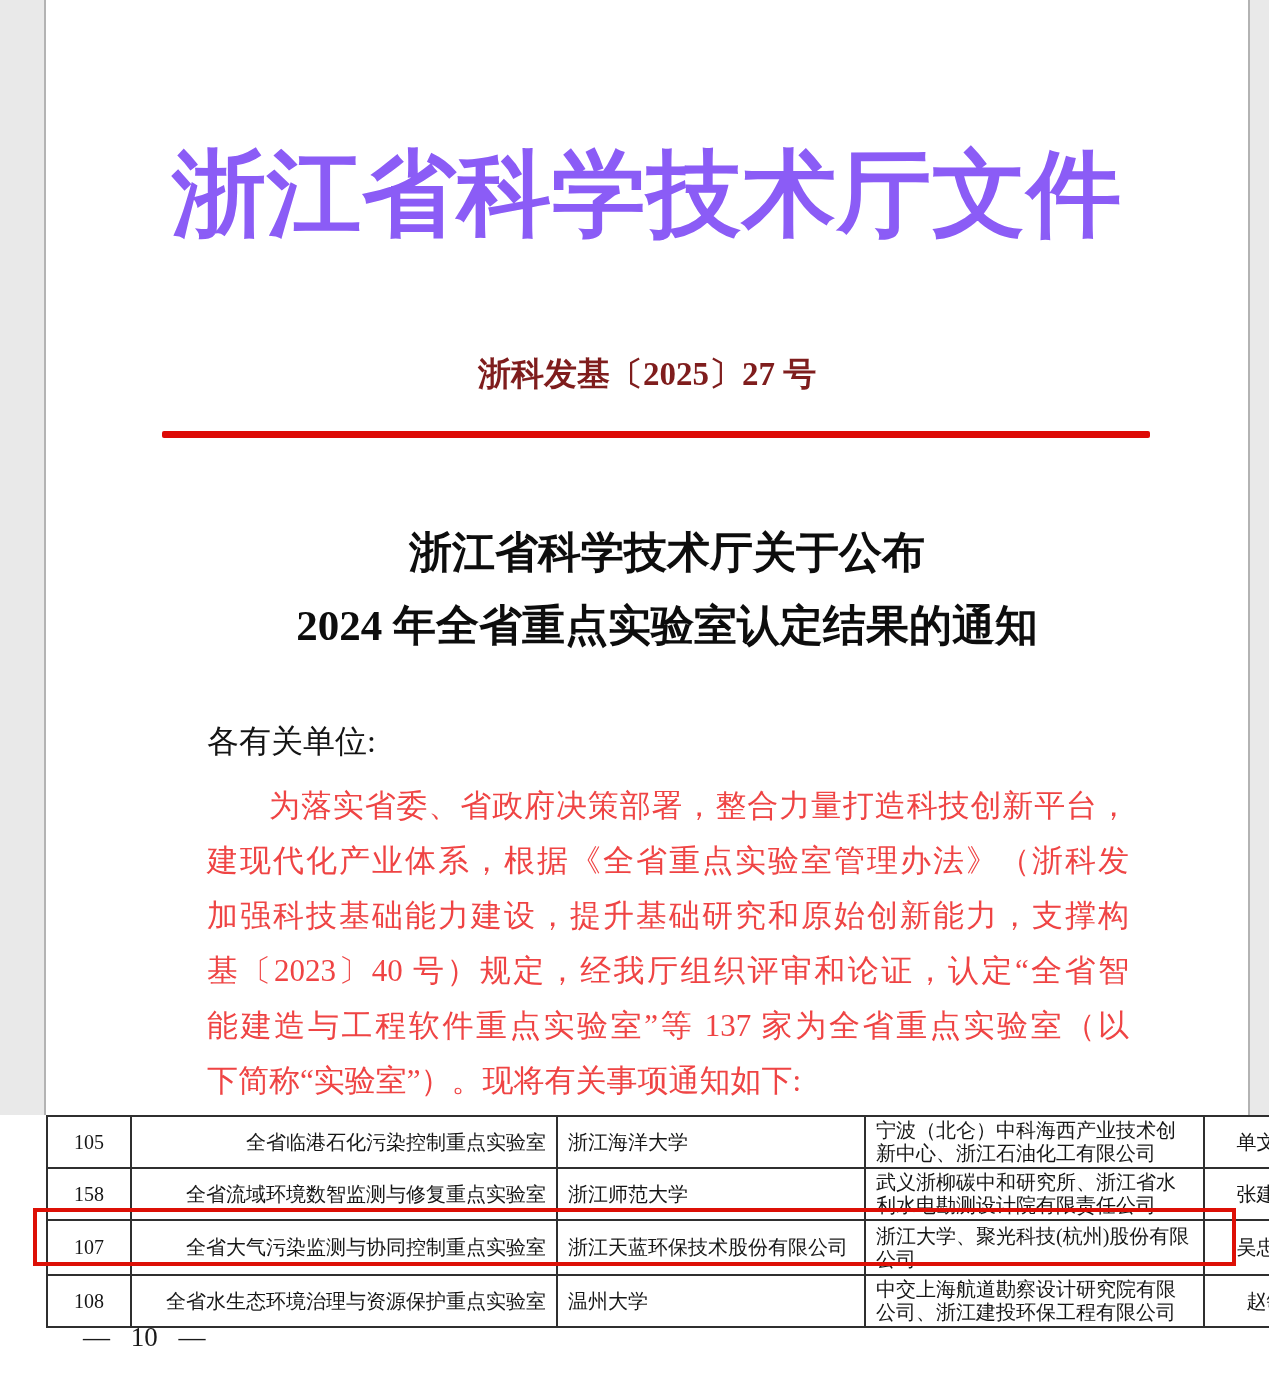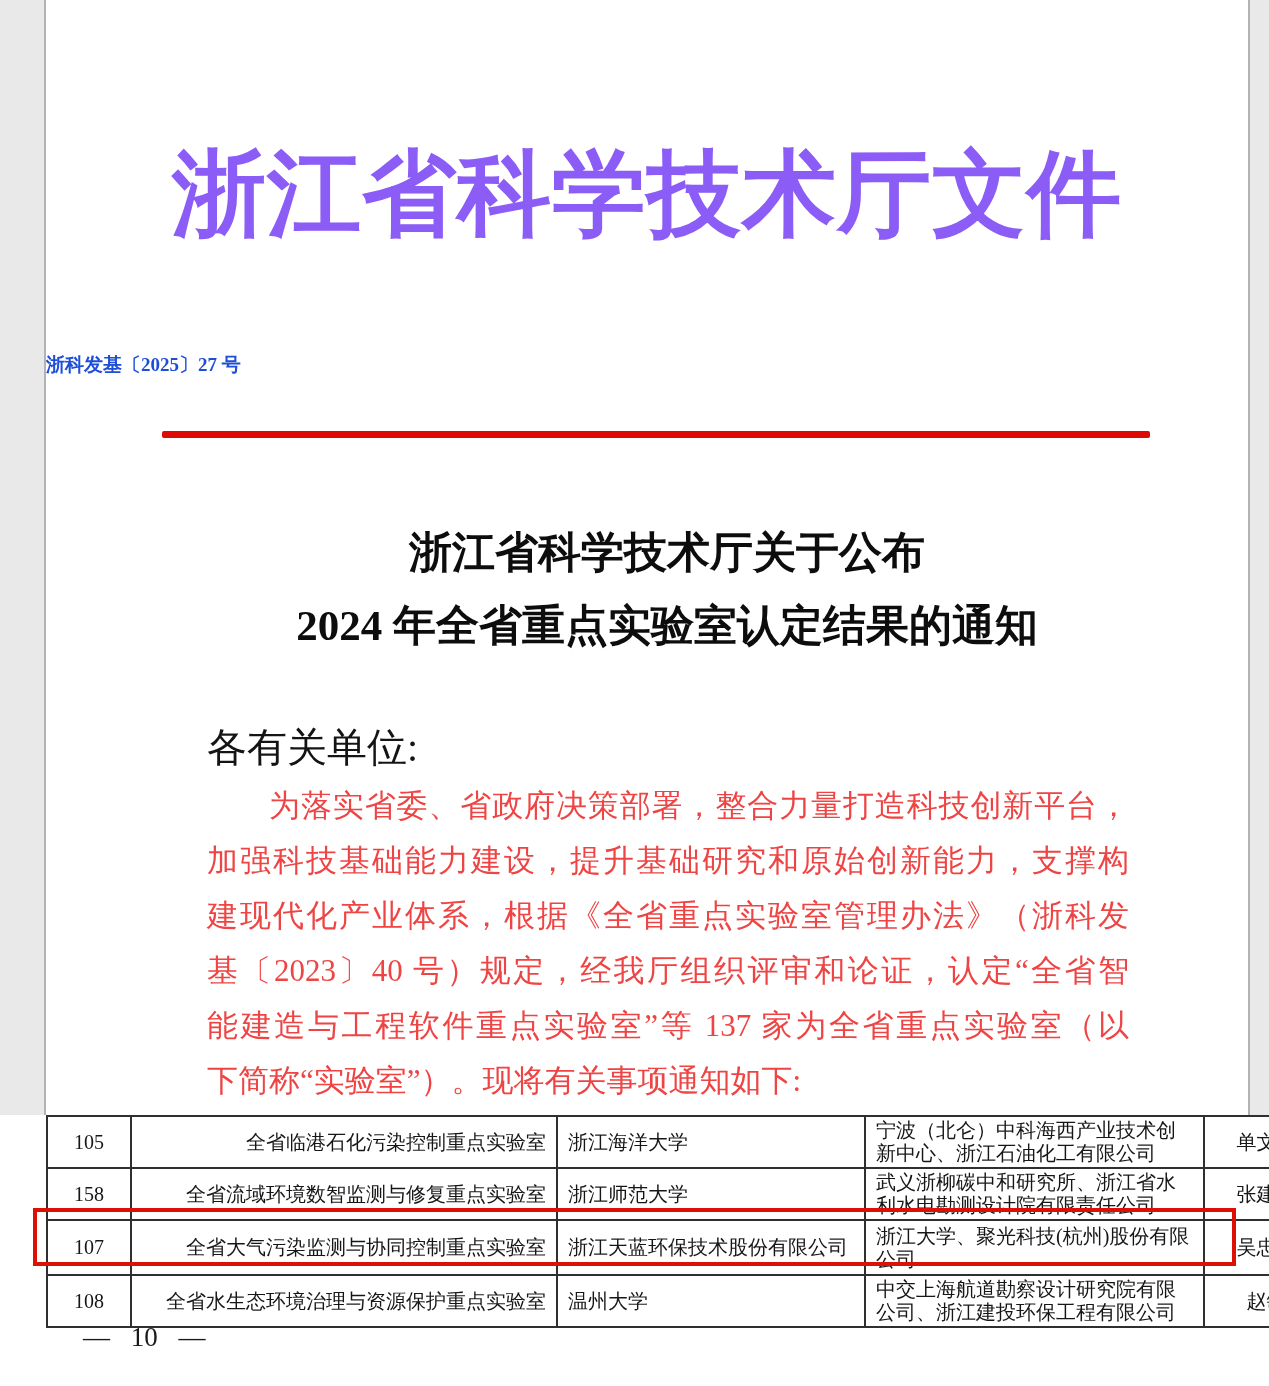--- a/index.html
+++ b/index.html
@@ -26,41 +26,41 @@
   .org-title {
     position: absolute; left: 0; top: 140px; width: 100%;
     text-align: center;
     font-size: 94px; font-weight: bold; line-height: 1.15;
     color: #8b5cf6;
     letter-spacing: 1px;
     white-space: nowrap;
   }
   .doc-number {
     position: absolute; left: 0; top: 352px; width: 100%;
-    text-align: left;
-    font-size: 19px; font-weight: bold; color: #1d4ed8;
+    text-align: center;
+    font-size: 33px; font-weight: bold; color: #7f1d1d;
     white-space: nowrap;
   }
   .red-rule {
     position: absolute; left: 116px; top: 431px; width: 988px; height: 7px;
     background: #dd0a06;
     border-radius: 2px;
   }
   .notice-title {
     position: absolute; left: 0; width: 100%;
     text-align: center;
     font-size: 43px; font-weight: bold; color: #0d0d0d;
     white-space: nowrap;
     padding-left: 20px;
   }
   .notice-title.l1 { top: 524px; }
   .notice-title.l2 { top: 597px; }
   .salutation {
     position: absolute; left: 161px; top: 720px;
-    font-size: 40px; color: #141414;
+    font-size: 32px; color: #141414;
   }
   .body-block {
     position: absolute; left: 161px; top: 778px; width: 922px;
     font-size: 31px; color: #ef4444;
   }
   .body-line {
     height: 55px; line-height: 55px;
     text-align: justify; text-align-last: justify;
     white-space: nowrap;
   }
@@ -122,22 +122,22 @@
       <div class="red-rule"></div>
 
       <div class="notice-title l1">浙江省科学技术厅关于公布</div>
 
       <div class="notice-title l2">2024 年全省重点实验室认定结果的通知</div>
 
       <div class="salutation">各有关单位:</div>
 
       <div class="body-block">
         <div class="body-line first">为落实省委、省政府决策部署，整合力量打造科技创新平台，</div>
+        <div class="body-line">建现代化产业体系，根据《全省重点实验室管理办法》（浙科发</div>
         <div class="body-line">加强科技基础能力建设，提升基础研究和原始创新能力，支撑构</div>
-        <div class="body-line">建现代化产业体系，根据《全省重点实验室管理办法》（浙科发</div>
         <div class="body-line">基〔2023〕40 号）规定，经我厅组织评审和论证，认定“全省智</div>
         <div class="body-line">能建造与工程软件重点实验室”等 137 家为全省重点实验室（以</div>
         <div class="body-line last">下简称“实验室”）。现将有关事项通知如下:</div>
       </div>
 
     </div>
   </div>
 
   <div class="bottom-section">
 

